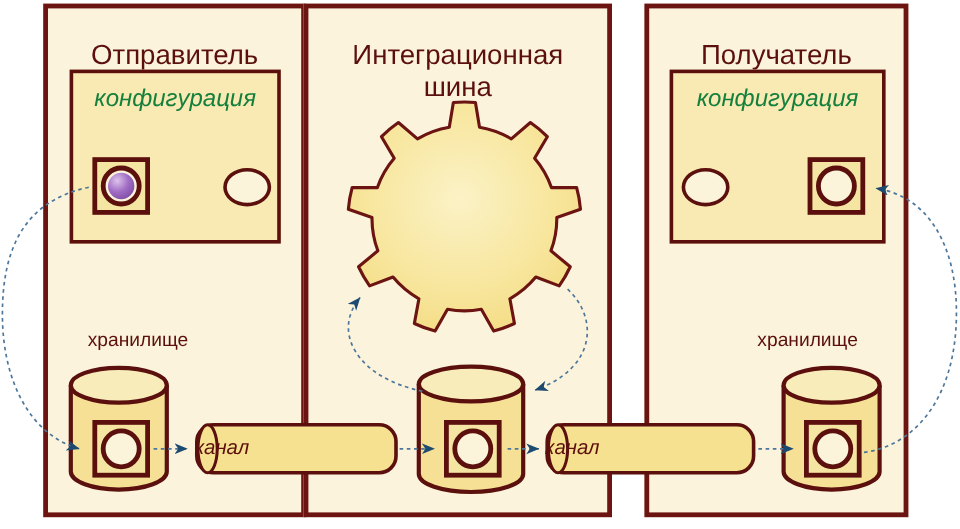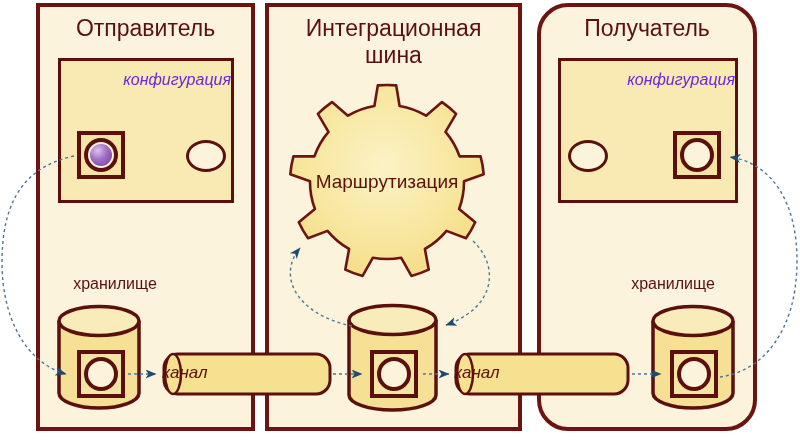--- a/index.html
+++ b/index.html
@@ -2,30 +2,30 @@
 <html><head>
 <meta charset="utf-8">
 <style>
   html,body{margin:0;padding:0;background:#ffffff;}
   .canvas{position:relative;width:800px;height:441px;background:#ffffff;overflow:hidden;
           font-family:"Liberation Sans",sans-serif;}
 
   
   .panel{position:absolute;background:#fbf3dc;border:4px solid #6b1412;box-sizing:border-box;z-index:1;}
   #p-sender{left:36px;top:3px;width:219px;height:428px;}
-  #p-bus{left:265px;top:3px;width:257px;height:428px;}
-  #p-receiver{left:537px;top:3px;width:220px;height:428px;border-radius:31px;}
-  .ptitle{margin:8px auto 0;text-align:center;font-size:23px;font-weight:400;color:#5b100d;line-height:1.18;}
+  #p-bus{left:253px;top:3px;width:257px;height:428px;}
+  #p-receiver{left:537px;top:3px;width:220px;height:428px;}
+  .ptitle{margin:25px auto 0;text-align:center;font-size:23px;font-weight:400;color:#5b100d;line-height:1.18;}
   #p-bus .ptitle{width:210px;}
 
   
   .cfgbox{position:absolute;background:#f9e9b3;border:3px solid #5b100d;box-sizing:border-box;z-index:2;}
   #cfg-sender{left:58px;top:58px;width:176px;height:145px;}
   #cfg-receiver{left:558px;top:58px;width:180px;height:145px;}
-  .cfglabel{text-align:right;margin-top:10px;font-style:italic;font-size:16px;color:#6d28d9;}
+  .cfglabel{text-align:center;margin-top:10px;font-style:italic;font-size:20px;color:#15803d;}
 
   
   .stlabel{position:absolute;width:140px;text-align:center;font-size:16px;color:#5b100d;z-index:3;}
   #stl-sender{left:45px;top:275px;}
   #stl-receiver{left:603px;top:275px;}
 
   
   .cyl{position:absolute;z-index:3;}
   #cyl-sender{left:56px;top:304px;}
   #cyl-bus{left:346px;top:303px;}
@@ -101,21 +101,20 @@
   <svg id="gear" width="200" height="200" viewBox="0 0 200 200">
     <defs>
       <radialGradient id="gg" cx="48%" cy="42%" r="68%">
         <stop offset="0%" stop-color="#fbf2c6"></stop>
         <stop offset="55%" stop-color="#f8e7a0"></stop>
         <stop offset="100%" stop-color="#f3da7e"></stop>
       </radialGradient>
     </defs>
     <path fill="url(#gg)" stroke="#6b1412" stroke-width="2.6" stroke-linejoin="round" d="M 87.4 24.0 L 90.8 3.4 A 97 97 0 0 1 109.2 3.4 L 112.6 24.0 A 77 77 0 0 1 139.1 33.7 L 155.0 20.1 A 97 97 0 0 1 169.1 31.9 L 158.5 49.9 A 77 77 0 0 1 172.6 74.4 L 193.5 74.2 A 97 97 0 0 1 196.7 92.3 L 177.0 99.3 A 77 77 0 0 1 172.1 127.0 L 188.2 140.3 A 97 97 0 0 1 179.0 156.2 L 159.5 148.9 A 77 77 0 0 1 137.9 167.0 L 141.7 187.6 A 97 97 0 0 1 124.4 193.9 L 114.1 175.7 A 77 77 0 0 1 85.9 175.7 L 75.6 193.9 A 97 97 0 0 1 58.3 187.6 L 62.1 167.0 A 77 77 0 0 1 40.5 148.9 L 21.0 156.2 A 97 97 0 0 1 11.8 140.3 L 27.9 127.0 A 77 77 0 0 1 23.0 99.3 L 3.3 92.3 A 97 97 0 0 1 6.5 74.2 L 27.4 74.4 A 77 77 0 0 1 41.5 49.9 L 30.9 31.9 A 97 97 0 0 1 45.0 20.1 L 60.9 33.7 A 77 77 0 0 1 87.4 24.0 Z"></path>
   </svg>
-  <div id="gear-label">Маршрутизация</div>
 
   <div class="channel" id="ch1">
     <svg width="170" height="46" viewBox="0 0 170 46">
       <rect x="2" y="3" width="166" height="40" rx="14" fill="#f6e190" stroke="#5b100d" stroke-width="3"></rect>
       <ellipse cx="11" cy="23" rx="8" ry="20" fill="#f6e190" stroke="#5b100d" stroke-width="2.5"></ellipse>
     </svg>
     <span class="chlabel">канал</span>
   </div>
   <div class="channel" id="ch2">
     <svg width="176" height="46" viewBox="0 0 176 46">

